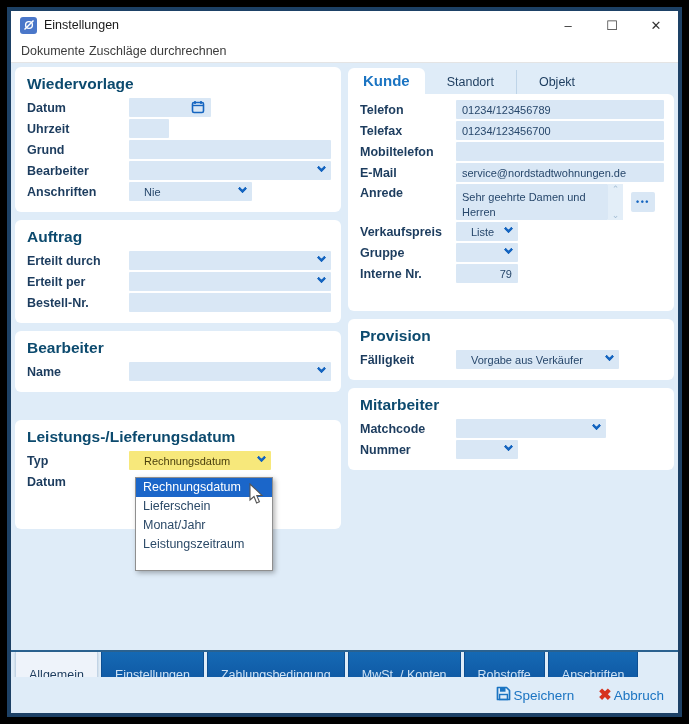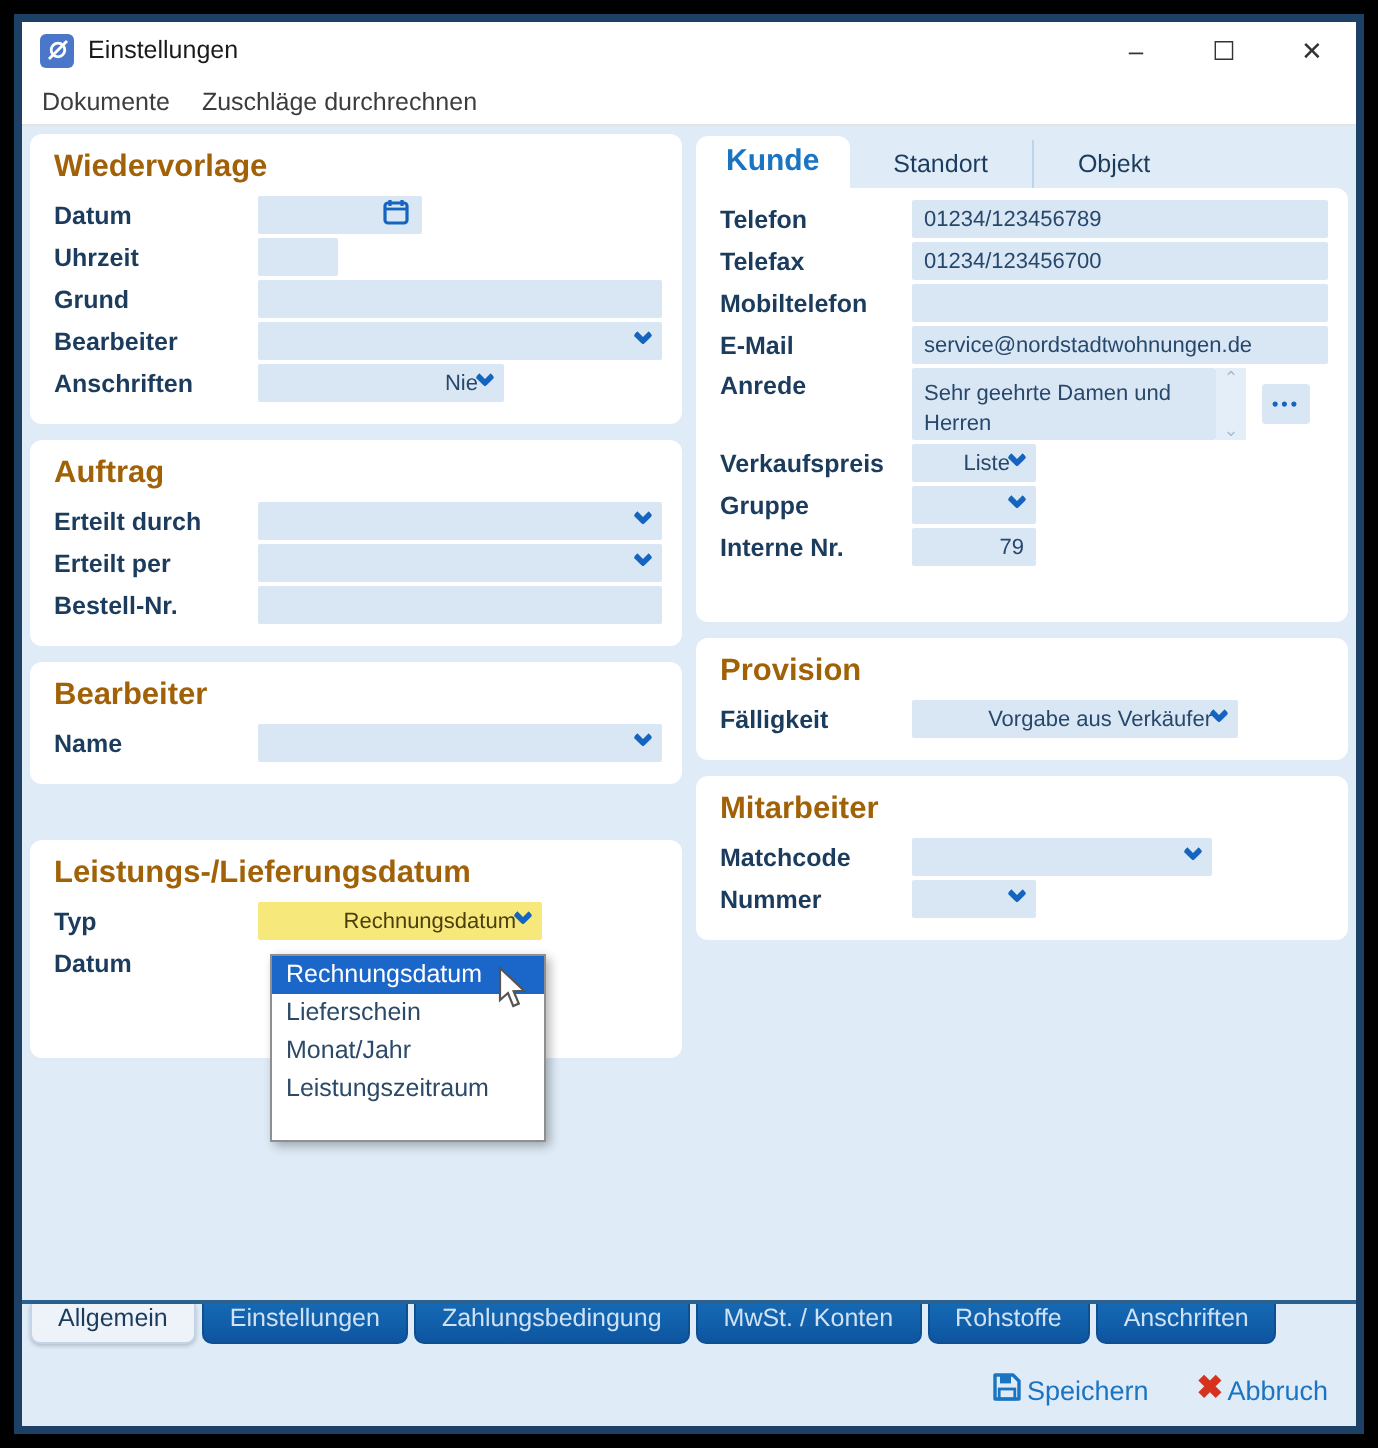--- a/index.html
+++ b/index.html
@@ -26,38 +26,38 @@
   }
   .title-text { font-size:12.5px; color:#1a1a1a; }
   .win-controls { margin-left:auto; display:flex; height:100%; }
   .win-btn {
     width:44px; height:100%; display:flex; align-items:center; justify-content:center;
     color:#333; font-size:13px; cursor:pointer;
   }
   
   .menubar {
     height:24px; background:#fff; display:flex; align-items:center;
-    padding:0 10px; gap:16px; font-size:12.5px; color:#3c3c3c;
+    padding:0 10px; gap:4px; font-size:12.5px; color:#3c3c3c;
     border-bottom:1px solid #e4e4e4; flex-shrink:0;
   }
   .menu-item { cursor:pointer; }
   
   .content { flex:1; padding:4px 4px 0 4px; display:flex; gap:7px; align-items:flex-start; }
   .col { width:328px; display:flex; flex-direction:column; gap:8px; }
   .card { background:#fff; border-radius:6px; padding:5px 10px 9px 12px; }
-  .card-title { color:#a16207; font-size:15.5px; font-weight:bold; margin:3px 0 5px; }
+  .card-title { color:#0c4a6e; font-size:15.5px; font-weight:bold; margin:3px 0 5px; }
   .row { display:flex; align-items:center; margin:2px 0; min-height:19px; }
   .label { width:102px; flex-shrink:0; font-size:12.5px; font-weight:600; color:#1c3c5e; }
   .label-sm { width:96px; }
   .field {
     background:#d9e7f5; height:19px; display:flex; align-items:center;
     font-size:11px; color:#27476b; padding:0 6px; border-radius:1px;
   }
   .grow { flex:1; }
-  .dd { justify-content:flex-end; cursor:pointer;padding-left:15px; }
+  .dd { justify-content:space-between; cursor:pointer;padding-left:15px; }
   .chev {
     display:inline-block; width:7px; height:7px; flex-shrink:0;
     border-right:3px solid #1565c0; border-bottom:3px solid #1565c0;
     border-radius:1.5px; transform:rotate(45deg) translate(-2px,-2px);
   }
   .yellow { background:#f7e87b; color:#4a3f0c; }
   
   .tabstrip { display:flex; align-items:flex-end; height:27px; }
   .ktab-active {
     background:#ffffff; border-radius:6px 6px 0 0; padding:4px 15px 5px;
@@ -88,21 +88,21 @@
   }
   .popup-item { height:19px; line-height:19px; padding:0 7px; font-size:12.5px; color:#2c4a68; cursor:pointer; }
   .popup-item.selected { background:#1b66c9; color:#fff; }
   .cursor-svg { position:absolute; left:112px; top:5px; z-index:11; }
   
   .bottom-tabs {
     height:27px; flex-shrink:0; display:flex; align-items:flex-start;
     padding-left:4px; border-top:2px solid #2a618f; background:#dfecf8;
   }
   .btab {
-    border-radius:0 0 5px 5px; padding:0 13px 5px; font-size:12.5px;
+    border-radius:0 0 5px 5px; padding:16px 13px 5px; font-size:12.5px;
     margin-right:3px; cursor:pointer;
     background:linear-gradient(#1569b4,#0e55a0); color:#cfe2f4;
     border:1px solid #0d4f92; border-top:none;
   }
   .btab.active {
     background:#eef3fa; color:#1c3c5e; border:1px solid #c2d4e6; border-top:none;
     box-shadow:0 1px 2px rgba(0,0,0,.2);
   }
   
   .footer {

